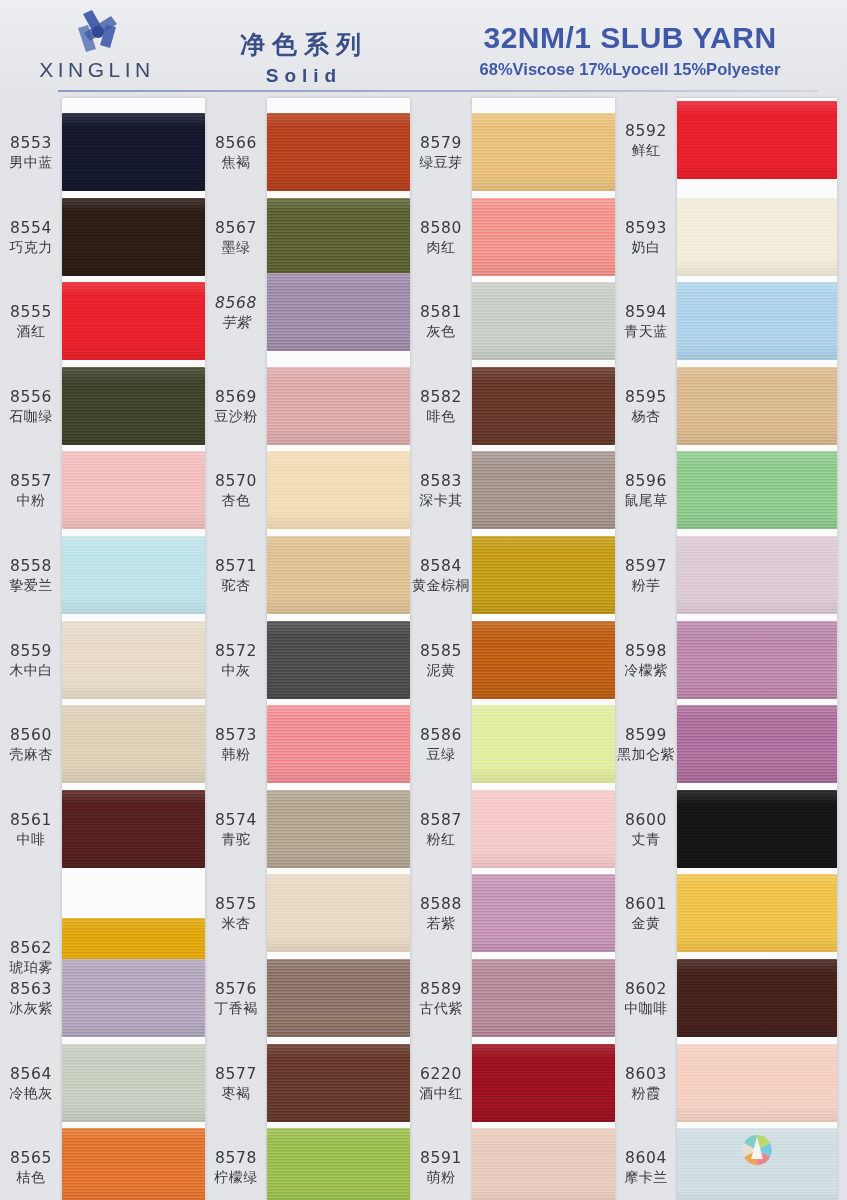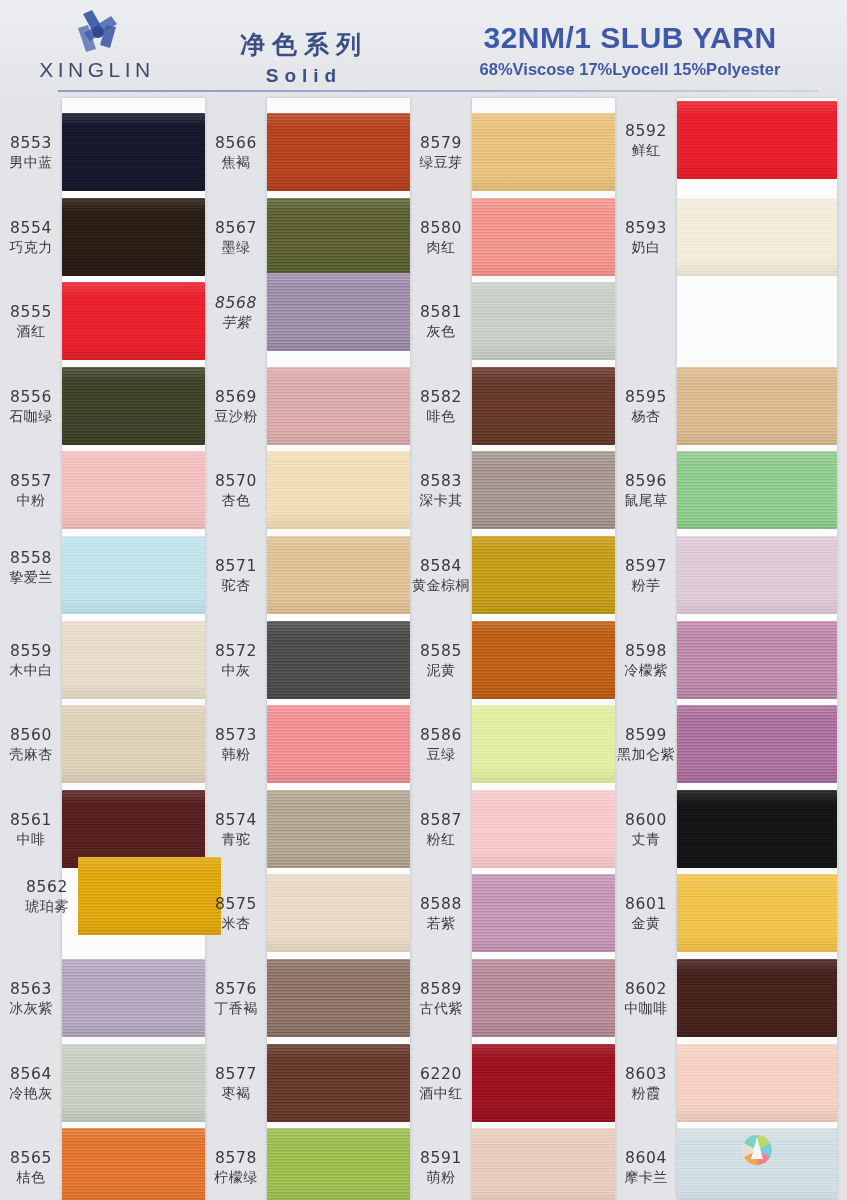--- a/index.html
+++ b/index.html
@@ -161,21 +161,21 @@
         <div class="swatch" title="8556 石咖绿" style="left: 62px; width: 143px; top: 3px; background: rgb(63, 65, 42);"></div>
       </div>
       <div class="row" style="top: 350.4px; height: 84.6px;">
         <div class="label" style="left: 2px; top: 24px; width: 58px;">
           <div class="code">8557</div>
           <div class="cname">中粉</div>
         </div>
         <div class="swatch" title="8557 中粉" style="left: 62px; width: 143px; top: 3px; background: rgb(242, 189, 188);"></div>
       </div>
       <div class="row" style="top: 435px; height: 84.6px;">
-        <div class="label" style="left: 2px; top: 16px; width: 58px;">
+        <div class="label" style="left: 2px; top: 24px; width: 58px;">
           <div class="code">8558</div>
           <div class="cname">挚爱兰</div>
         </div>
         <div class="swatch" title="8558 挚爱兰" style="left: 62px; width: 143px; top: 3px; background: rgb(190, 227, 234);"></div>
       </div>
       <div class="row" style="top: 519.6px; height: 84.6px;">
         <div class="label" style="left: 2px; top: 24px; width: 58px;">
           <div class="code">8559</div>
           <div class="cname">木中白</div>
         </div>
@@ -188,21 +188,21 @@
         </div>
         <div class="swatch" title="8560 壳麻杏" style="left: 62px; width: 143px; top: 3px; background: rgb(221, 208, 182);"></div>
       </div>
       <div class="row" style="top: 688.8px; height: 84.6px;">
         <div class="label" style="left: 2px; top: 24px; width: 58px;">
           <div class="code">8561</div>
           <div class="cname">中啡</div>
         </div>
         <div class="swatch" title="8561 中啡" style="left: 62px; width: 143px; top: 3px; background: rgb(83, 32, 31);"></div>
       </div>
-      <div class="row" style="top: 756px; height: 84.6px; margin-left: 16px;">
+      <div class="row" style="top: 817px; height: 84.6px;">
         <div class="label" style="left: 2px; top: 24px; width: 58px;">
           <div class="code">8562</div>
           <div class="cname">琥珀雾</div>
         </div>
         <div class="swatch" title="8562 琥珀雾" style="left: 62px; width: 143px; top: 3px; background: rgb(223, 164, 14);"></div>
       </div>
       <div class="row" style="top: 858px; height: 84.6px;">
         <div class="label" style="left: 2px; top: 24px; width: 58px;">
           <div class="code">8563</div>
           <div class="cname">冰灰紫</div>
@@ -420,20 +420,27 @@
           <div class="cname">鲜红</div>
         </div>
         <div class="swatch" title="8592 鲜红" style="left: 62px; width: 160px; top: 3px; background: rgb(232, 31, 43);"></div>
       </div>
       <div class="row" style="top: 96.6px; height: 84.6px;">
         <div class="label" style="left: 2px; top: 24px; width: 58px;">
           <div class="code">8593</div>
           <div class="cname">奶白</div>
         </div>
         <div class="swatch" title="8593 奶白" style="left: 62px; width: 160px; top: 3px; background: rgb(242, 236, 217);"></div>
+      </div>
+      <div class="row" style="top: 181.2px; height: 84.6px;">
+        <div class="label" style="left: 2px; top: 24px; width: 58px;">
+          <div class="code">8594</div>
+          <div class="cname">青天蓝</div>
+        </div>
+        <div class="swatch" title="8594 青天蓝" style="left: 62px; width: 160px; top: 3px; background: rgb(173, 210, 234);"></div>
       </div>
       <div class="row" style="top: 265.8px; height: 84.6px;">
         <div class="label" style="left: 2px; top: 24px; width: 58px;">
           <div class="code">8595</div>
           <div class="cname">杨杏</div>
         </div>
         <div class="swatch" title="8595 杨杏" style="left: 62px; width: 160px; top: 3px; background: rgb(217, 184, 140);"></div>
       </div>
       <div class="row" style="top: 350.4px; height: 84.6px;">
         <div class="label" style="left: 2px; top: 24px; width: 58px;">

